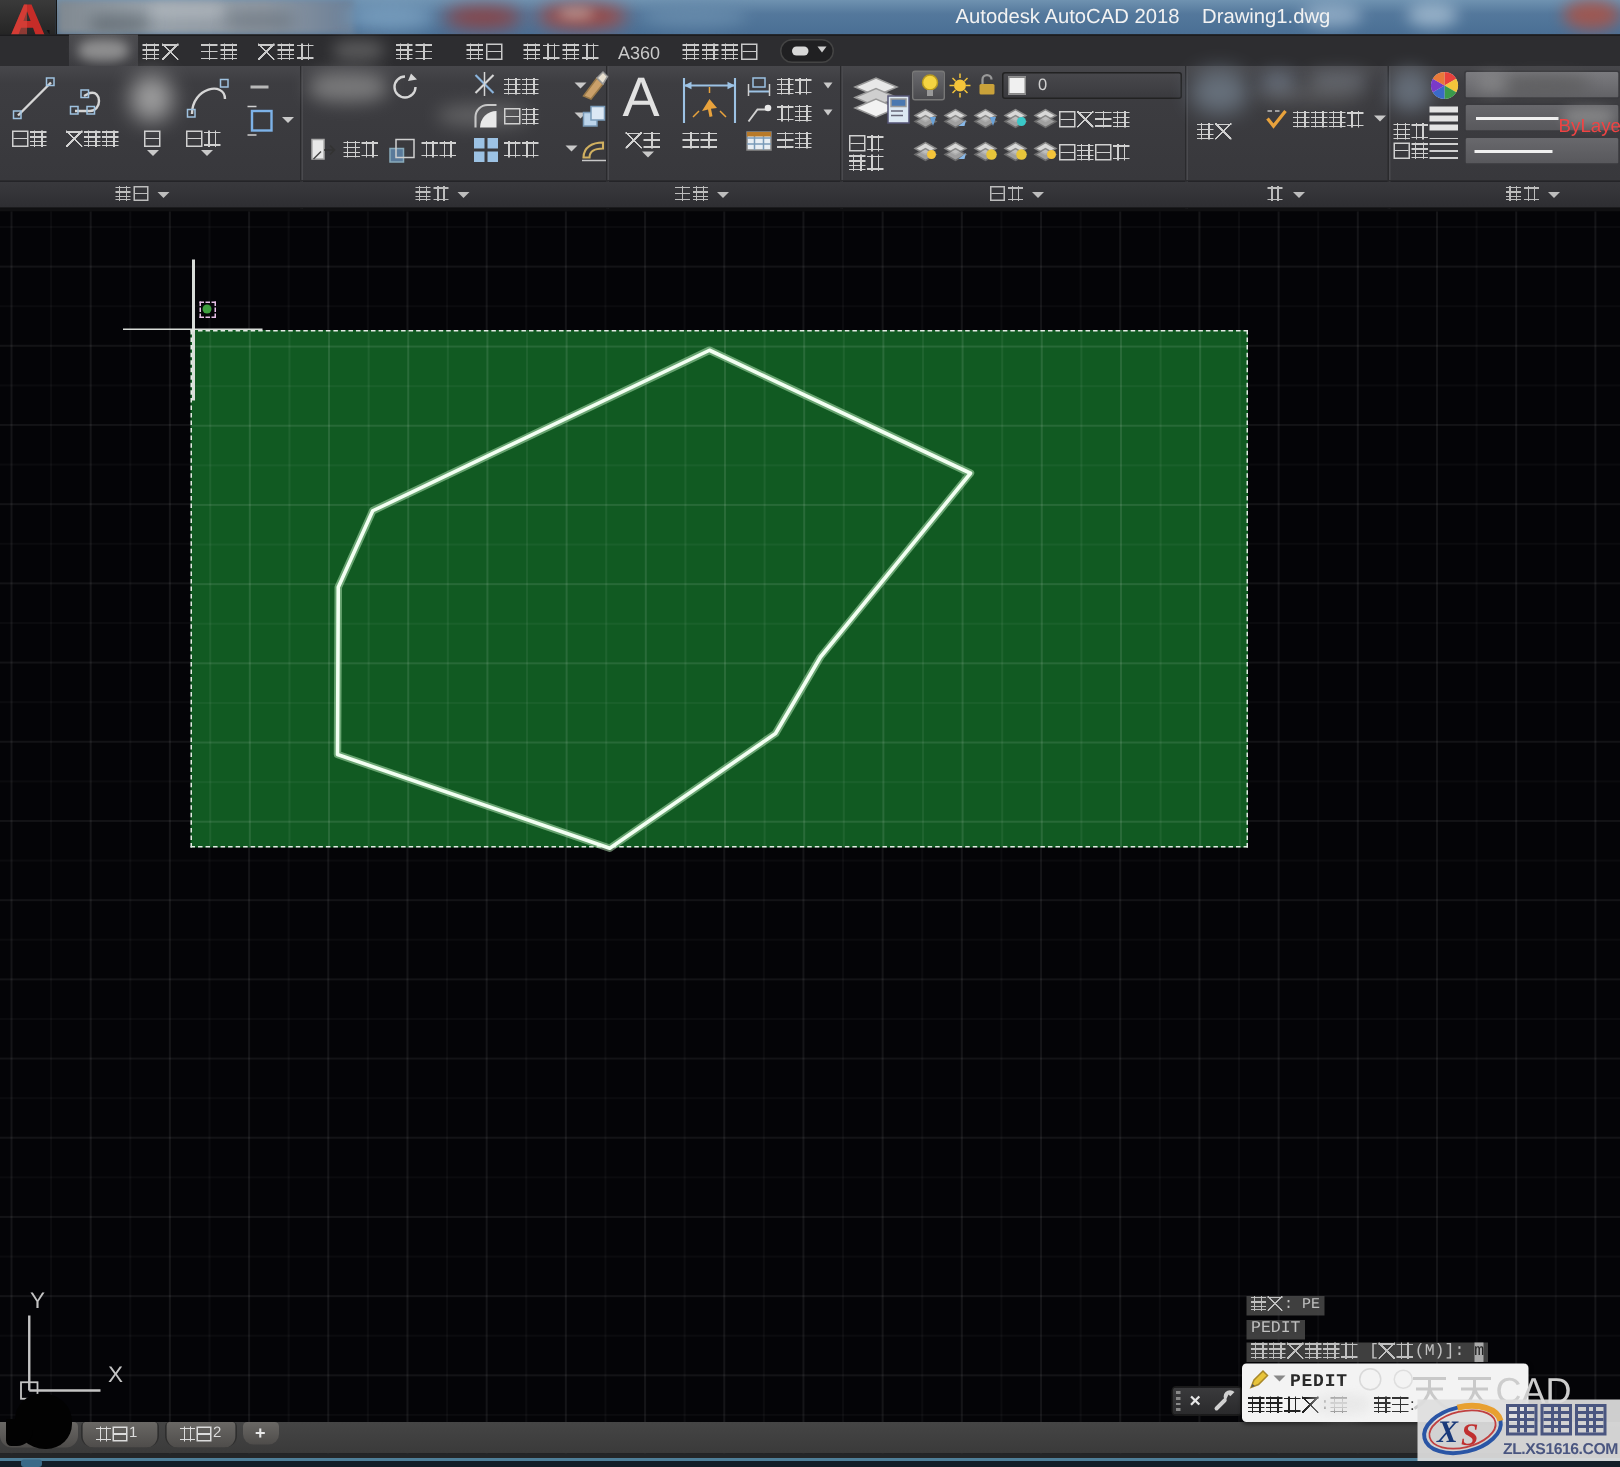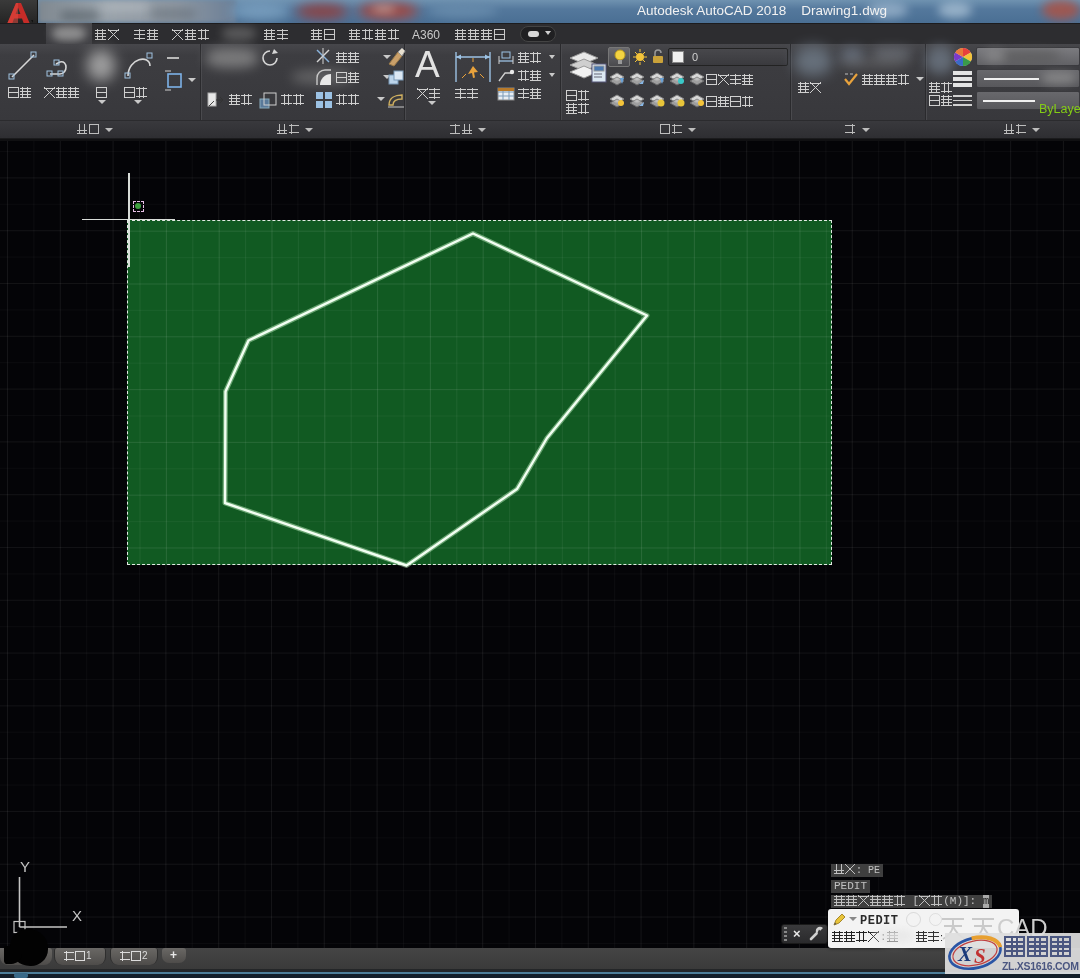--- a/index.html
+++ b/index.html
@@ -305,21 +305,21 @@
 <div style="position:absolute;left:953px;top:83px;width:19px;height:4px;background:#e4e4e4"></div>
 <div style="position:absolute;left:953px;top:92px;width:19px;height:14px;background:repeating-linear-gradient(0deg,#d0d0d0 0 1.5px,transparent 1.5px 4.5px)"></div>
 <div style="position:absolute;left:976px;top:47px;width:104px;height:19px;background:linear-gradient(#7b7b7f,#626266);border:1px solid #3a3a3e;border-radius:2px"></div>
 <div style="position:absolute;left:1000px;top:49px;width:60px;height:14px;background:#555;border-radius:40%;filter:blur(5px);opacity:0.55"></div>
 <div style="position:absolute;left:985px;top:50px;width:20px;height:12px;background:#999;border-radius:40%;filter:blur(5px);opacity:0.5"></div>
 <div style="position:absolute;left:976px;top:69px;width:104px;height:19px;background:linear-gradient(#68686c,#58585c);border:1px solid #3a3a3e;border-radius:2px"></div>
 <div style="position:absolute;left:984px;top:77.5px;width:55px;height:2px;background:#f0f0f0"></div>
 <div style="position:absolute;left:1042px;top:72px;width:34px;height:12px;background:#9a9a9a;border-radius:40%;filter:blur(4px);opacity:0.6"></div>
 <div style="position:absolute;left:976px;top:91px;width:104px;height:19px;background:linear-gradient(#68686c,#58585c);border:1px solid #3a3a3e;border-radius:2px"></div>
 <div style="position:absolute;left:983px;top:99.5px;width:52px;height:2px;background:#f0f0f0"></div>
-<div style="position:absolute;left:1039px;top:102px;font-size:12.5px;color:#84cc16">ByLaye</div>
+<div style="position:absolute;left:1039px;top:77px;font-size:12.5px;color:#ef4444">ByLaye</div>
 <div style="position:absolute;left:0;top:141px;width:1080px;height:837px;background-color:#040407;background-image:linear-gradient(90deg,rgba(255,255,255,0.065) 0 1px,transparent 1px),linear-gradient(90deg,rgba(255,255,255,0.03) 0 1px,transparent 1px),linear-gradient(0deg,rgba(255,255,255,0.06) 0 1px,transparent 1px),linear-gradient(0deg,rgba(255,255,255,0.028) 0 1px,transparent 1px);background-size:52.8px 100%,52.8px 100%,100% 52.8px,100% 52.8px;background-position:7px 0,33.4px 0,0 37.4px,0 11px;"></div>
 <div style="position:absolute;left:126.5px;top:219.5px;width:705.5px;height:345.5px;border:1px dashed rgba(250,250,250,0.9);background-color:#115a22;background-image:linear-gradient(90deg,rgba(255,255,255,0.10) 0 1px,transparent 1px),linear-gradient(90deg,rgba(255,255,255,0.06) 0 1px,transparent 1px),linear-gradient(0deg,rgba(255,255,255,0.095) 0 1px,transparent 1px),linear-gradient(0deg,rgba(255,255,255,0.04) 0 1px,transparent 1px);background-size:52.8px 100%,52.8px 100%,100% 52.8px,100% 52.8px;background-position:37.9px 0,11.5px 0,0 10.7px,0 37.1px;"></div>
 <svg style="position:absolute;left:0;top:0" width="1080" height="978" viewBox="0 0 1080 978">
 <g fill="none" stroke-linejoin="round">
 <path d="M473 233.5 L647 315.5 L547 438 L517 489 L406.5 565.5 L225 503 L225.5 391.5 L248.5 340.5 Z" stroke="rgba(190,235,190,0.5)" stroke-width="5"></path>
 <path d="M473 233.5 L647 315.5 L547 438 L517 489 L406.5 565.5 L225 503 L225.5 391.5 L248.5 340.5 Z" stroke="#f2fff2" stroke-width="2.4"></path>
 </g>
     </svg>
 <div style="position:absolute;left:128px;top:173px;width:1.5px;height:94px;background:rgba(228,232,228,0.95)"></div>
 <div style="position:absolute;left:82px;top:218.5px;width:93px;height:1.5px;background:rgba(228,232,228,0.95)"></div>

